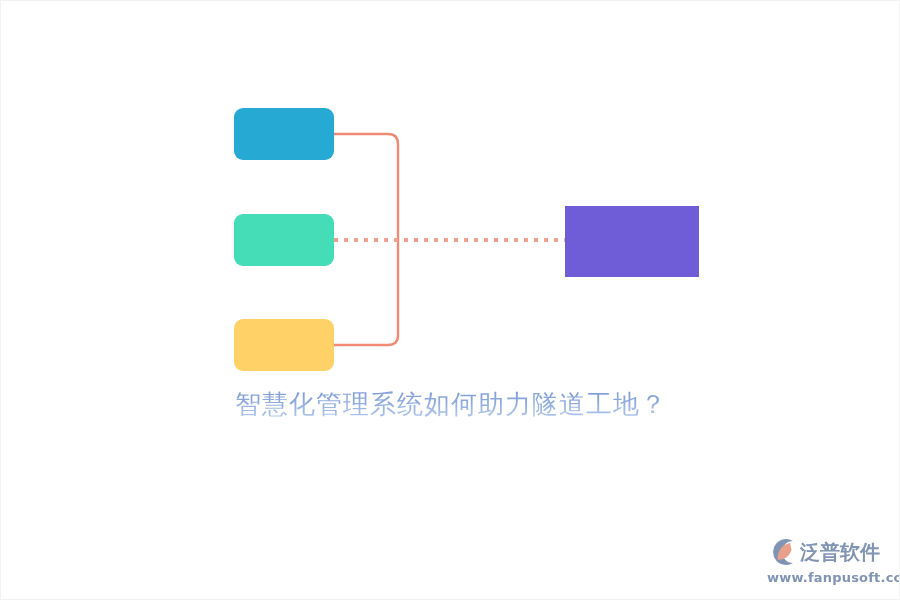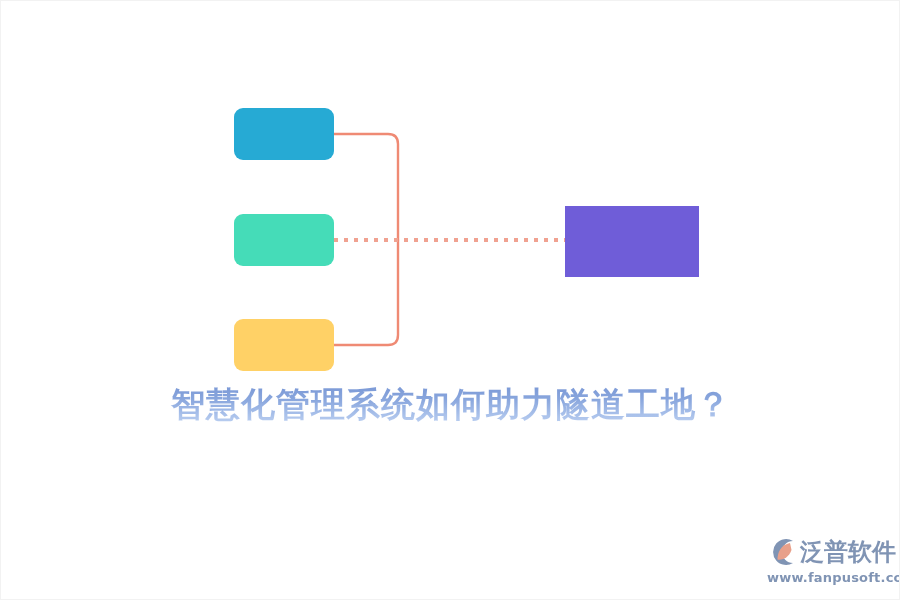--- a/index.html
+++ b/index.html
@@ -68,22 +68,22 @@
   #title-block {
     position: absolute;
     left: 0;
     top: 381px;
     width: 900px;
     text-align: center;
   }
   .title-line {
     display: block;
     font-family: "DejaVu Serif", "Liberation Serif", serif;
-    font-size: 34px;
-    font-weight: 700;
+    font-size: 26px;
+    font-weight: 400;
     line-height: 45px;
     letter-spacing: 1px;
     background-image: linear-gradient(to bottom, #7795d4 0%, #89a6dd 38%, #a8c0ea 72%, #c3d5f3 100%);
     -webkit-background-clip: text;
     background-clip: text;
     color: transparent;
     -webkit-text-fill-color: transparent;
     text-shadow: none;
   }
 
@@ -101,21 +101,21 @@
     height: 34px;
   }
   #logo-mark {
     width: 30px;
     height: 30px;
     flex: 0 0 30px;
     margin-right: 3px;
   }
   #logo-wordmark {
     font-family: "DejaVu Sans", "Liberation Sans", sans-serif;
-    font-size: 24px;
+    font-size: 20px;
     font-weight: 700;
     color: #8094b4;
     letter-spacing: 0px;
     white-space: nowrap;
     line-height: 30px;
   }
   #logo-url {
     font-family: "DejaVu Sans", "Liberation Sans", sans-serif;
     font-size: 13px;
     font-weight: 700;

